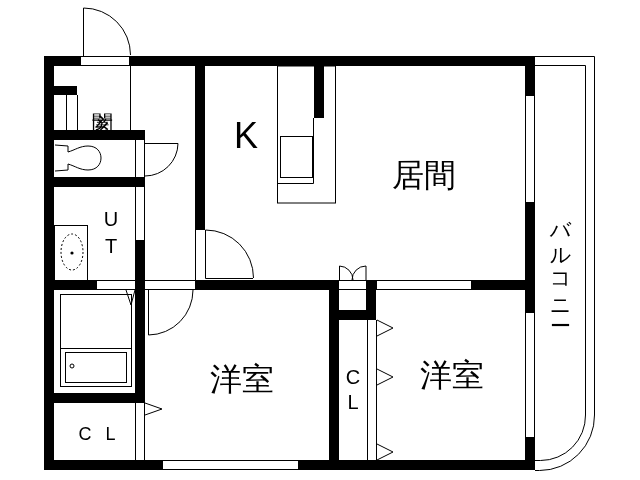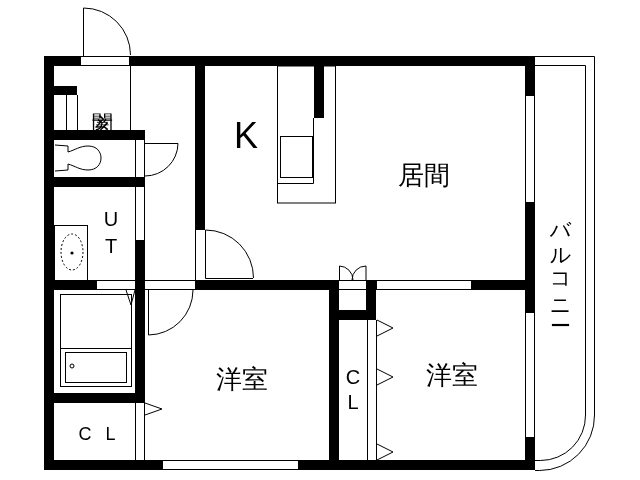--- a/index.html
+++ b/index.html
@@ -9,21 +9,21 @@
     .thin { fill: none; stroke: #000000; stroke-width: 1; }
     .win { fill: #ffffff; stroke: #000000; stroke-width: 1; }
     .lbl {
       position: absolute;
       transform: translate(-50%, -50%);
       line-height: 1;
       white-space: nowrap;
       color: #000000;
       font-family: "DejaVu Sans", sans-serif;
     }
-    .big { font-size: 26px; }
+    .big { font-size: 32px; }
     .k { font-size: 36px; font-family: "Liberation Sans", sans-serif; }
     .vert { writing-mode: vertical-rl; text-orientation: upright; }
     .genkan { font-size: 21px; }
     .ut { font-size: 20px; letter-spacing: 5px; padding-top: 5px; font-family: "Liberation Sans", sans-serif; }
     .cl-h { font-size: 18px; letter-spacing: 14px; padding-left: 14px; font-family: "Liberation Sans", sans-serif; }
     .cl-v { font-size: 20px; letter-spacing: 3px; padding-top: 3px; font-family: "Liberation Sans", sans-serif; }
     .balcony { font-size: 21px; letter-spacing: 3px; padding-top: 3px; }
   </style>
 </head>
 <body>

